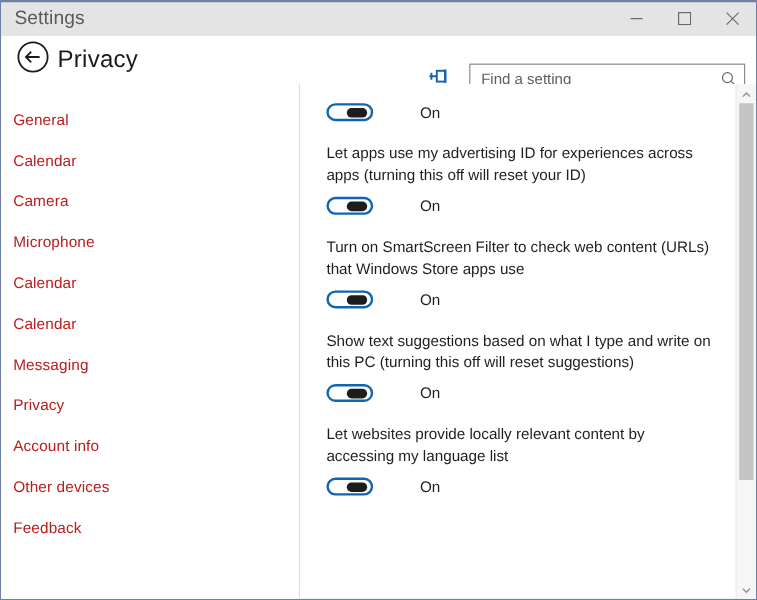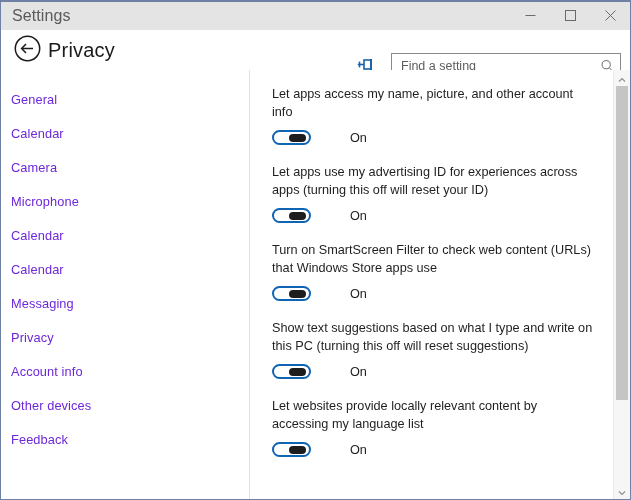--- a/index.html
+++ b/index.html
@@ -148,21 +148,21 @@
   }
   .nav-item {
     height: 34px;
     display: flex;
     align-items: center;
     padding-left: 10px;
     box-sizing: border-box;
   }
   .nav-label {
     font-size: 12.8px;
-    color: #6d28d9;
+    color: #b91c1c;
     letter-spacing: .1px;
     user-select: none;
   }
 
   
   .content {
     flex: 1;
     position: relative;
     padding: 16px 0 0 22px;
     box-sizing: border-box;
@@ -347,21 +347,20 @@
         <span class="nav-label">Other devices</span>
       </div>
       <div class="nav-item">
         <span class="nav-label">Feedback</span>
       </div>
     </nav>
 
     <main class="content">
 
       <div class="setting-group">
-        <div class="setting-desc">Let apps access my name, picture, and other account info</div>
         <div class="toggle-row">
           <div class="toggle">
               <span class="knob"></span>
             </div>
           <span class="toggle-state">On</span>
         </div>
       </div>
 
       <div class="setting-group">
         <div class="setting-desc">Let apps use my advertising ID for experiences across apps (turning this off will reset your ID)</div>

